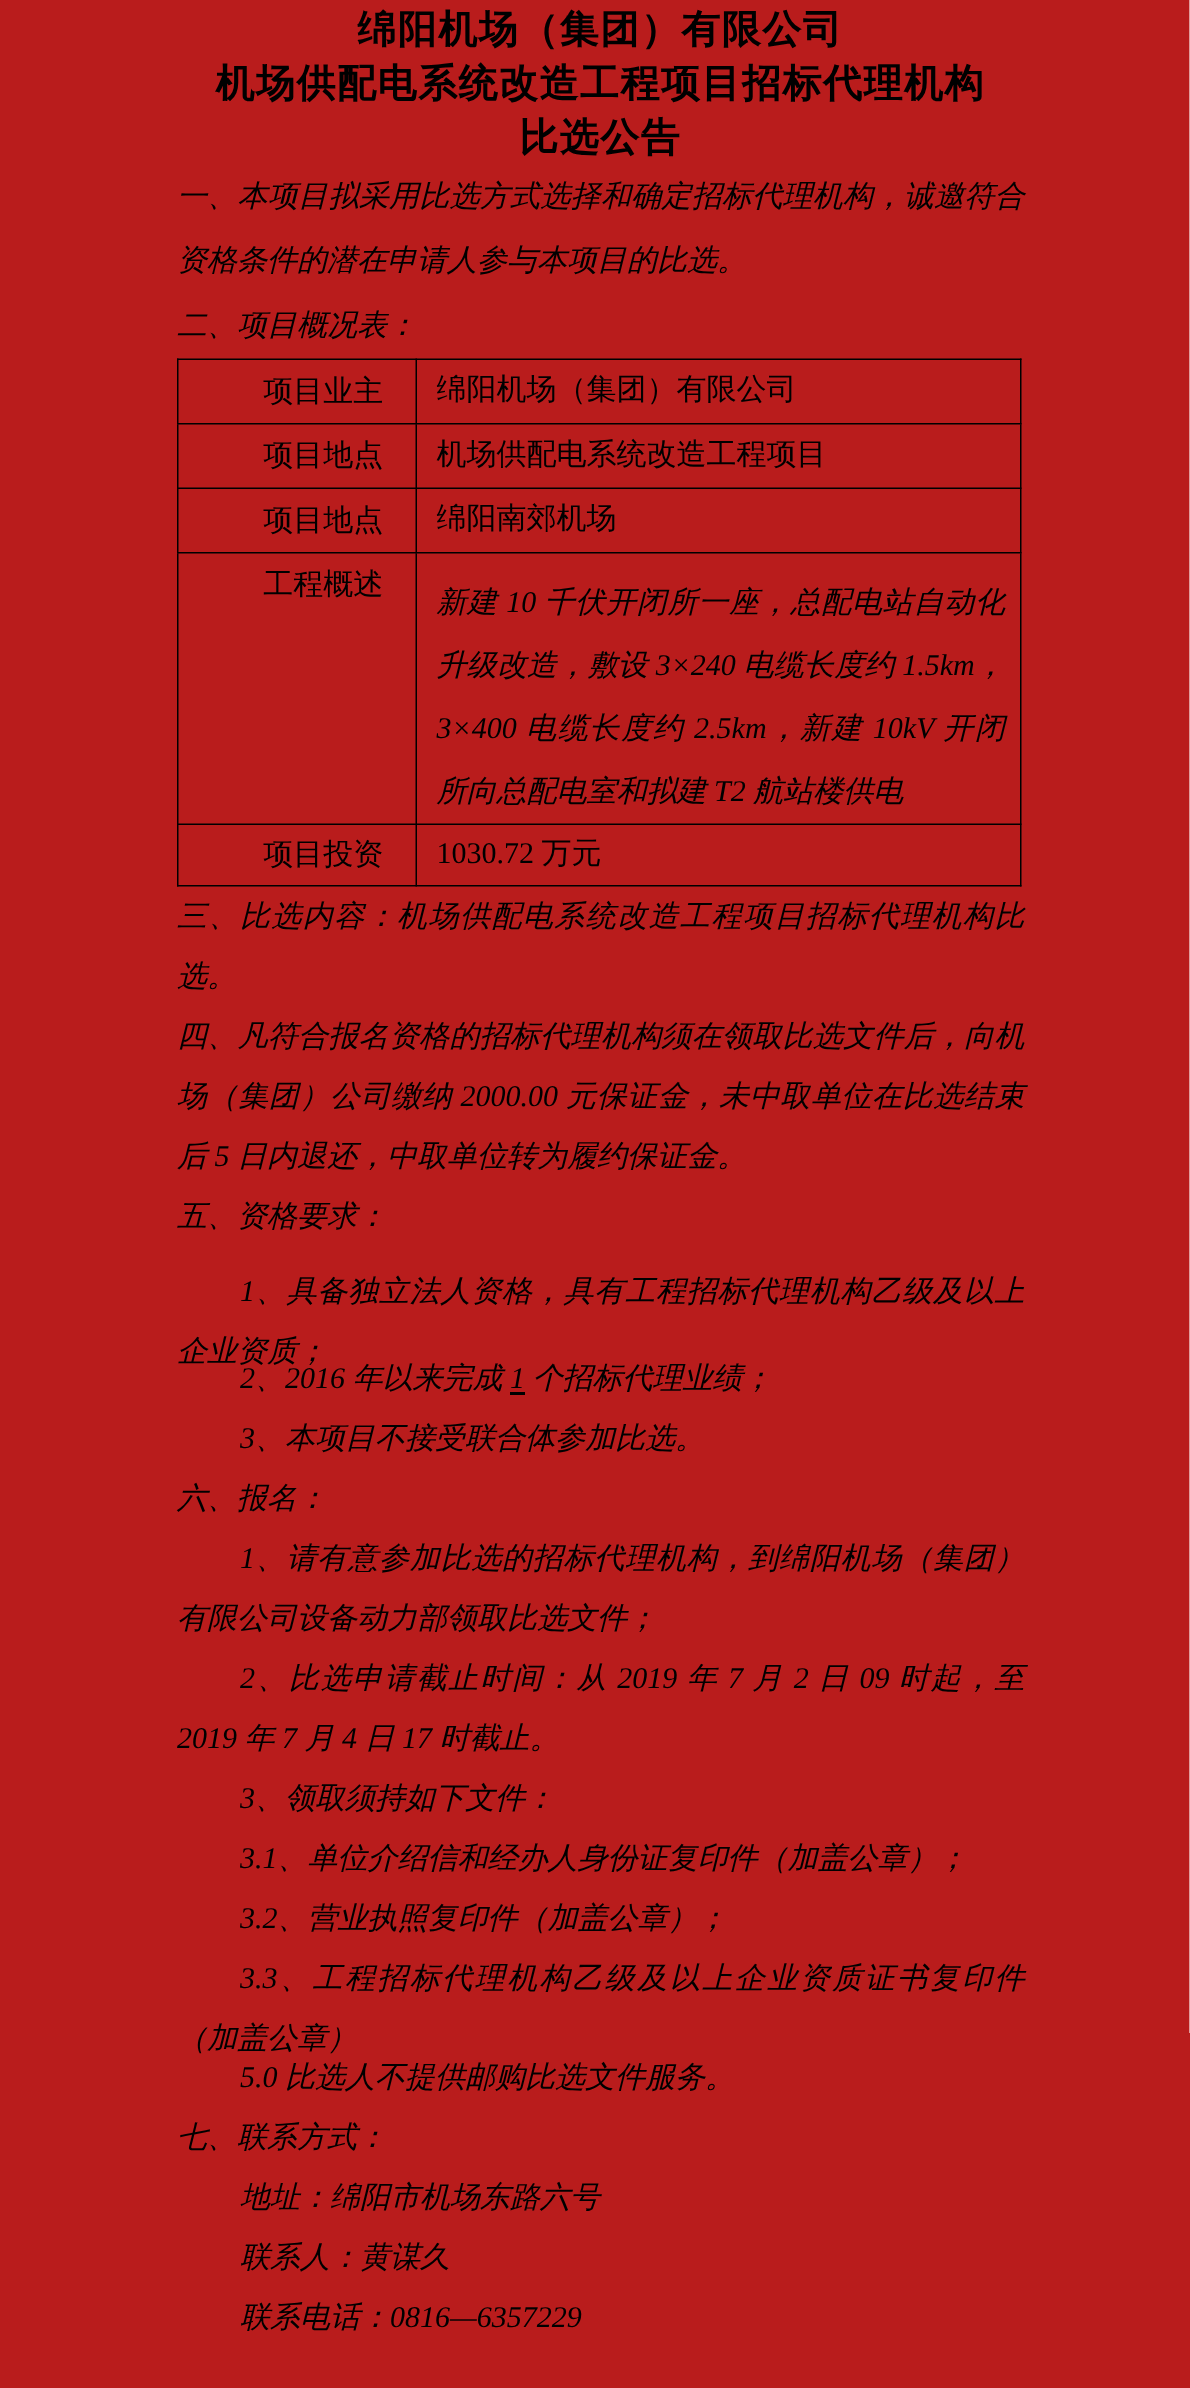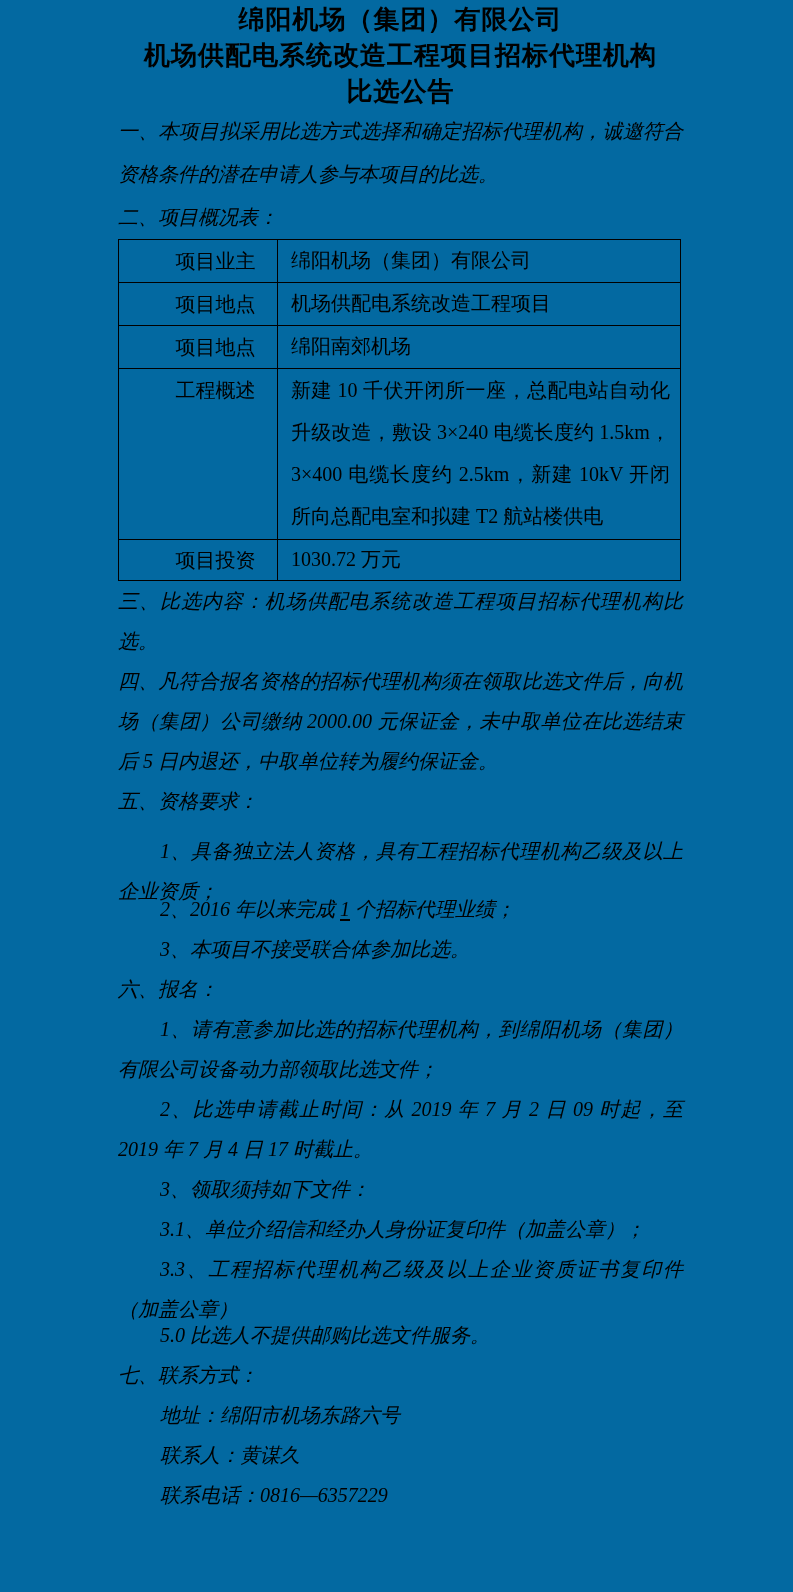--- a/index.html
+++ b/index.html
@@ -2,21 +2,21 @@
 <html><head>
 <meta charset="utf-8">
 <style>
   html, body { margin: 0; padding: 0; background: #ffffff; }
   .page {
     position: relative;
     width: 793px;
     height: 1592px;
     box-sizing: border-box;
     padding: 2px 110px 0 118px;
-    background: #0369a1;
+    background: #b91c1c;
     color: #000000;
     font-family: "Liberation Serif", "DejaVu Serif", serif;
     overflow: hidden;
   }
   .title-line {
     font-size: 26px;
     font-weight: bold;
     line-height: 36px;
     text-align: center;
     letter-spacing: 1px;
@@ -53,21 +53,21 @@
     text-align: center;
     line-height: 40px;
     padding-left: 36px;
   }
   .overview .val {
     padding: 0 10px 0 13px;
     line-height: 40px;
     text-align: justify;
   }
   .overview tr.r-simple td { height: 40px; }
-  .overview tr.r-tall .val { line-height: 42px; padding-top: 0; }
+  .overview tr.r-tall .val { line-height: 42px; padding-top: 12px; font-style: italic; }
   .overview tr.r-tall td   { height: 168px; }
   .overview tr.r-last td   { height: 38px; }
   .overview tr.r-last .lbl, .overview tr.r-last .val { line-height: 38px; margin-left: 28px; }
   .u {
     text-decoration: underline;
     text-underline-offset: 3px;
   }
 </style>
 </head>
 <body>
@@ -124,20 +124,21 @@
   <p class="para-b">六、报名：</p>
 
   <p class="para-b indent">1、请有意参加比选的招标代理机构，到绵阳机场（集团）有限公司设备动力部领取比选文件；</p>
 
   <p class="para-b indent">2、比选申请截止时间：从 2019 年 7 月 2 日 09 时起，至 2019 年 7 月 4 日 17 时截止。</p>
 
   <p class="para-b indent">3、领取须持如下文件：</p>
 
   <p class="para-b indent">3.1、单位介绍信和经办人身份证复印件（加盖公章）；</p>
 
+  <p class="para-b indent">3.2、营业执照复印件（加盖公章）；</p>
 
   <p class="para-b indent">3.3、工程招标代理机构乙级及以上企业资质证书复印件（加盖公章）</p>
 
   <p class="para-b indent pull14">5.0 比选人不提供邮购比选文件服务。</p>
 
   <p class="para-b">七、联系方式：</p>
 
 
   <p class="para-b indent">地址：绵阳市机场东路六号</p>
 

